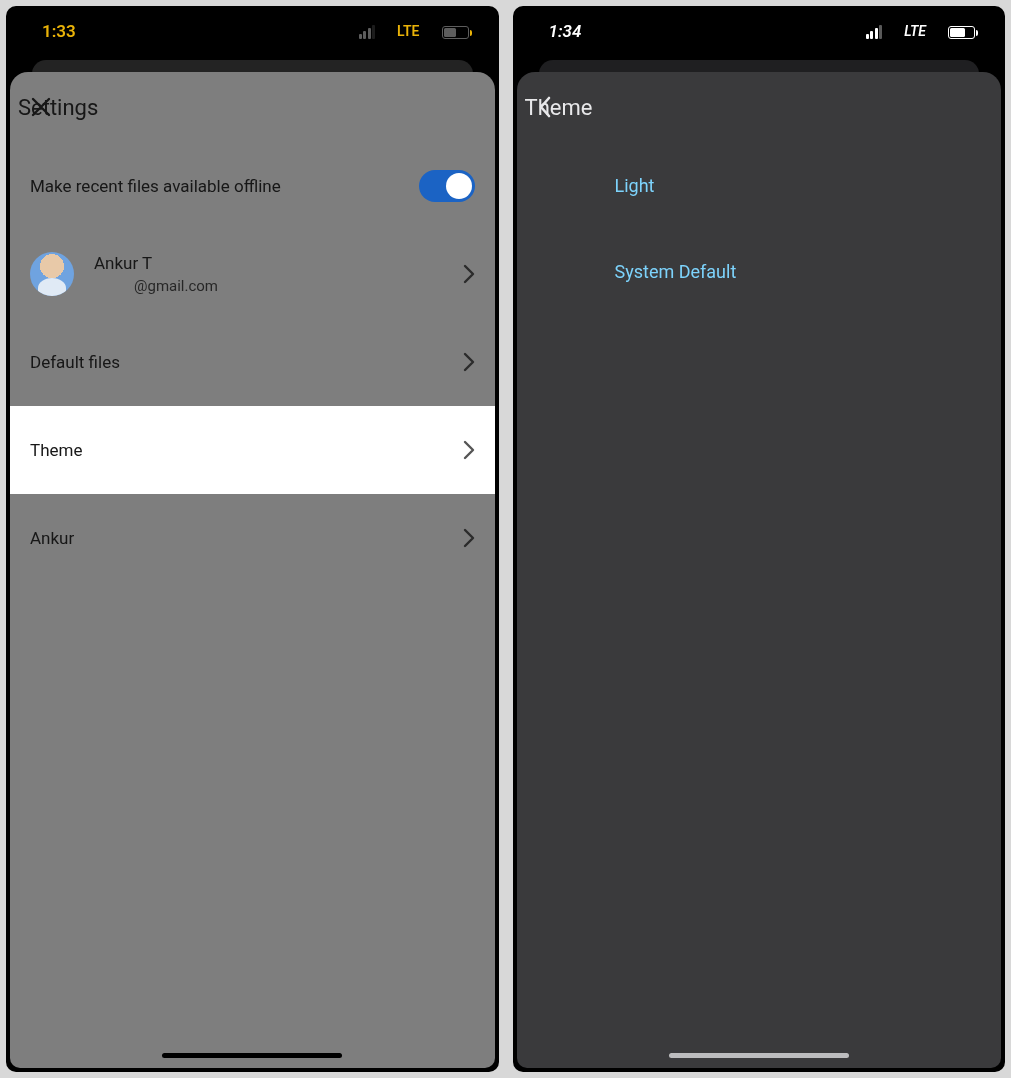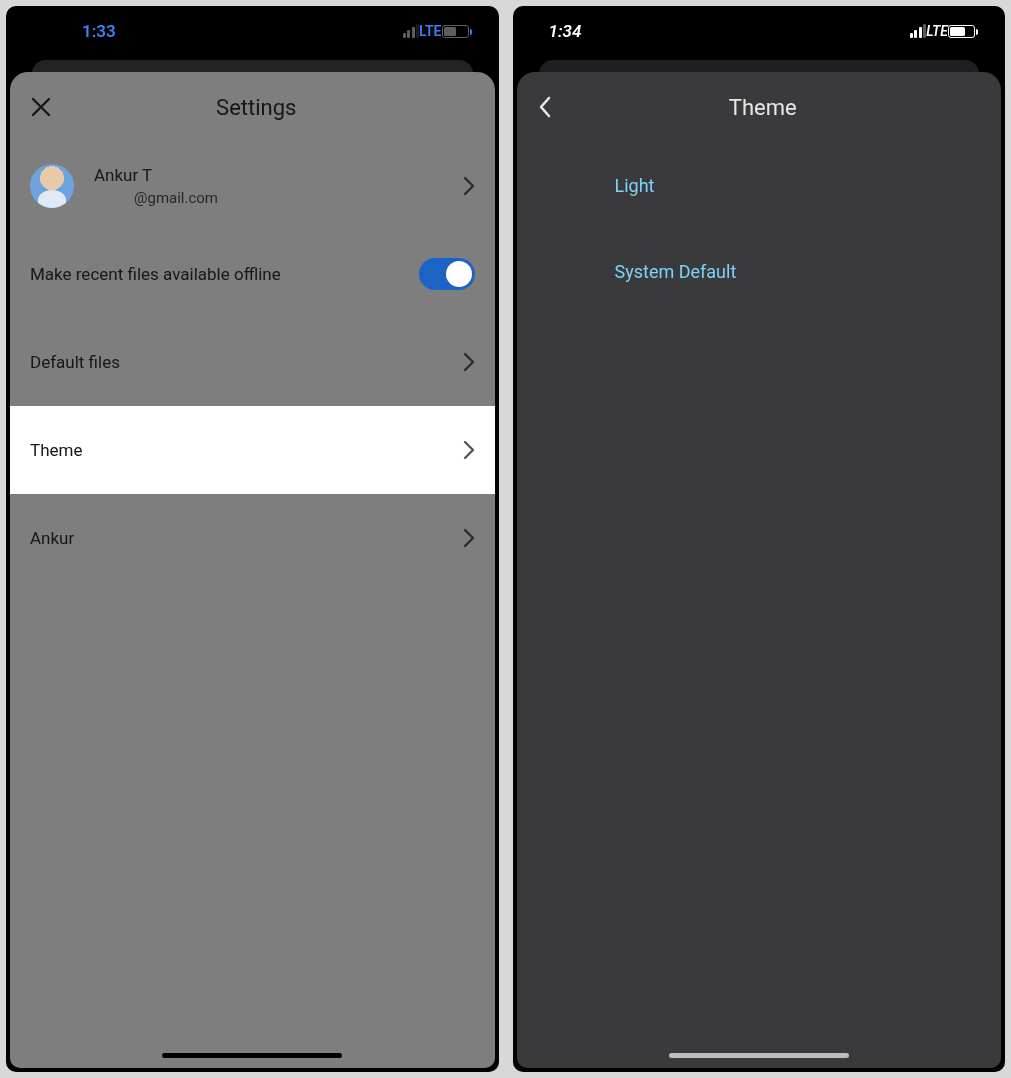--- a/index.html
+++ b/index.html
@@ -24,41 +24,41 @@
   
   .status {
     height: 50px;
     display: flex;
     align-items: center;
     justify-content: space-between;
     padding: 0 30px 0 36px;
     font-weight: 600;
     font-size: 17px;
   }
-  .status .right { display: flex; align-items: center; gap: 0; font-size: 14px; }
+  .status .right { display: flex; align-items: flex-end; gap: 22px; font-size: 14px; }
   .signal { display: inline-flex; align-items: flex-end; gap: 1.5px; }
   .signal span { width: 3px; background: currentColor; border-radius: 1px; }
   .signal span:nth-child(1){height:5px} .signal span:nth-child(2){height:8px}
   .signal span:nth-child(3){height:11px} .signal span:nth-child(4){height:14px; opacity:.35}
   .battery { width:27px; height:13px; border:1px solid currentColor; border-radius:3px; position:relative; }
   .battery::after{content:"";position:absolute;right:-4px;top:3px;width:2px;height:6px;background:currentColor;border-radius:0 2px 2px 0;}
   .battery .fill{position:absolute;left:1px;top:1px;bottom:1px;background:currentColor;border-radius:1.5px;}
   
   .peek {
     position:absolute; top:54px; left:26px; right:26px; height:40px;
     border-radius:14px 14px 0 0;
   }
   
   .sheet {
     position:absolute; left:4px; right:4px; top:66px; bottom:4px;
     border-radius:18px 18px 10px 10px;
     overflow:hidden;
   }
   .sheet-header{
-    height:70px; display:flex; align-items:center; justify-content:center; position:relative;
+    height:70px; display:flex; align-items:center; position:relative;
     font-size:22px;
     padding-left:8px;
   }
   .sheet-header .left-btn{position:absolute; left:20px; top:50%; transform:translateY(-50%);}
   .row {
     display:flex; align-items:center; padding:0 20px; min-height:88px;
     font-size:17px;
   }
   .row .label-col{flex:1; display:flex; flex-direction:column; gap:4px;}
   .row .secondary{font-size:15px; opacity:.85;}
@@ -71,21 +71,21 @@
     margin-right:20px; position:relative; overflow:hidden;
   }
   .avatar::after{content:"";position:absolute;left:8px;right:8px;bottom:-2px;height:20px;background:#e0eaf5;border-radius:50% 50% 0 0;}
   .toggle{
     width:56px;height:32px;border-radius:16px;background:#1b63c4;position:relative;
   }
   .toggle .knob{position:absolute;right:3px;top:3px;width:26px;height:26px;border-radius:50%;background:#fff;}
   .home-ind{position:absolute;left:50%;transform:translateX(-50%);bottom:10px;width:180px;height:5px;border-radius:3px;}
 
   
-  .left-phone .status{color:#3b82f6;margin-left:40px;}
+  .left-phone .status{color:#eab308;}
   .left-phone .signal span{background:#5d5d5d;}
   .left-phone .signal span:nth-child(4){opacity:.3;}
   .left-phone .battery{border-color:#5d5d5d;}
   .left-phone .battery .fill{width:12px;background:#5d5d5d;}
   .left-phone .peek{background:#232323;}
   .left-phone .sheet{background:#7e7e7e;}
   .left-phone .sheet-header, .left-phone .row{color:#171717;}
   .left-phone .chev svg{stroke:#2b2b2b;}
   .left-phone .row.highlight{background:#fff;}
   .left-phone .home-ind{background:#000;}
@@ -130,39 +130,39 @@
     <div class="sheet-header">
       <span class="left-btn x-icon">
         <svg width="22" height="22" viewBox="0 0 22 22">
             <path d="M3 3 L19 19 M19 3 L3 19" stroke="#171717" stroke-width="2.4" stroke-linecap="round"></path>
           </svg>
       </span>
       <span>Settings</span>
     </div>
 
     <div class="row">
+      <span class="label-col">
+          <span>Make recent files available offline</span>
+        </span>
+      <span class="toggle">
+          <span class="knob"></span>
+        </span>
+    </div>
+
+    <div class="row">
       <span class="avatar"></span>
       <span class="label-col">
         <span>Ankur T</span>
         <span class="secondary" style="padding-left:40px;">@gmail.com</span>
       </span>
       <span class="chev">
         <svg width="12" height="20" viewBox="0 0 12 20">
             <path d="M2 2 L10 10 L2 18" fill="none" stroke-width="2.4" stroke-linecap="round" stroke-linejoin="round"></path>
           </svg>
       </span>
-    </div>
-
-    <div class="row">
-      <span class="label-col">
-          <span>Make recent files available offline</span>
-        </span>
-      <span class="toggle">
-          <span class="knob"></span>
-        </span>
     </div>
 
     <div class="row">
       <span class="label-col">
           <span>Default files</span>
         </span>
       <span class="chev">
         <svg width="12" height="20" viewBox="0 0 12 20">
             <path d="M2 2 L10 10 L2 18" fill="none" stroke-width="2.4" stroke-linecap="round" stroke-linejoin="round"></path>
           </svg>

